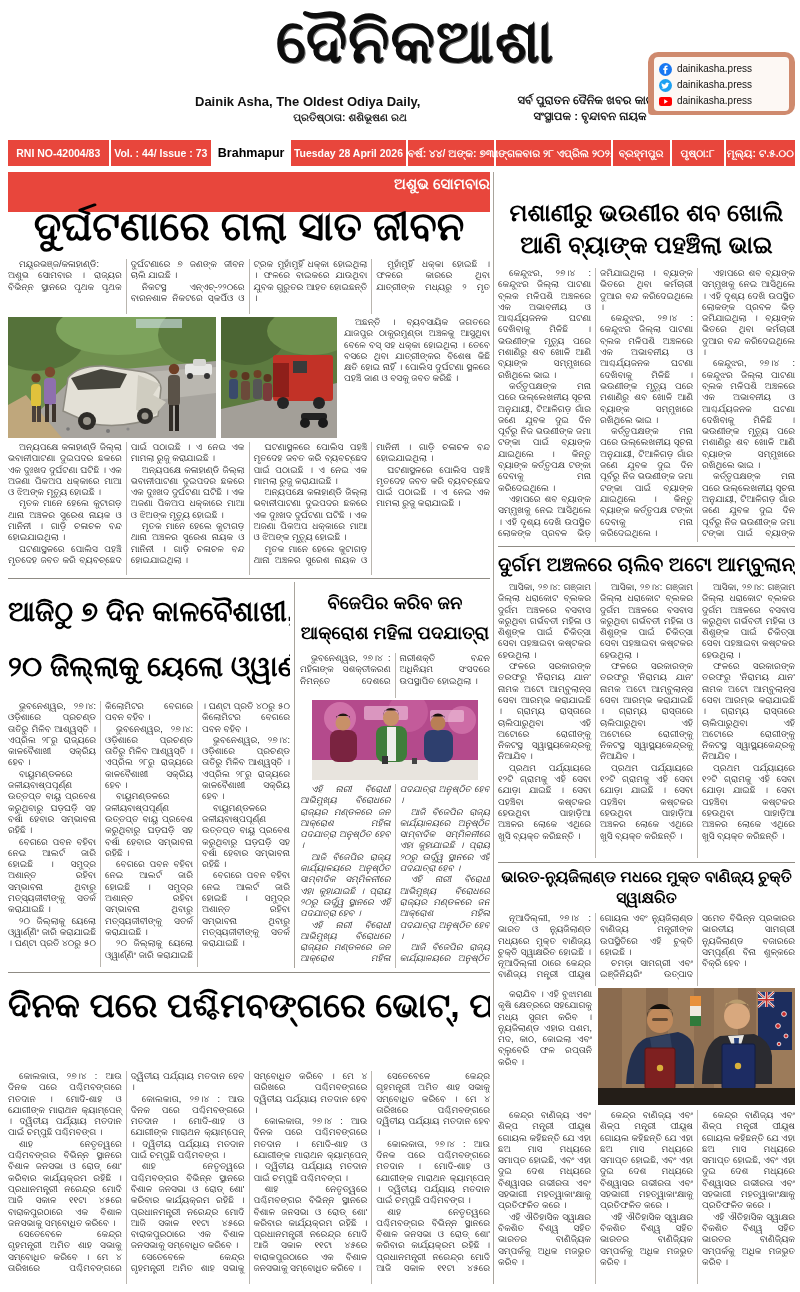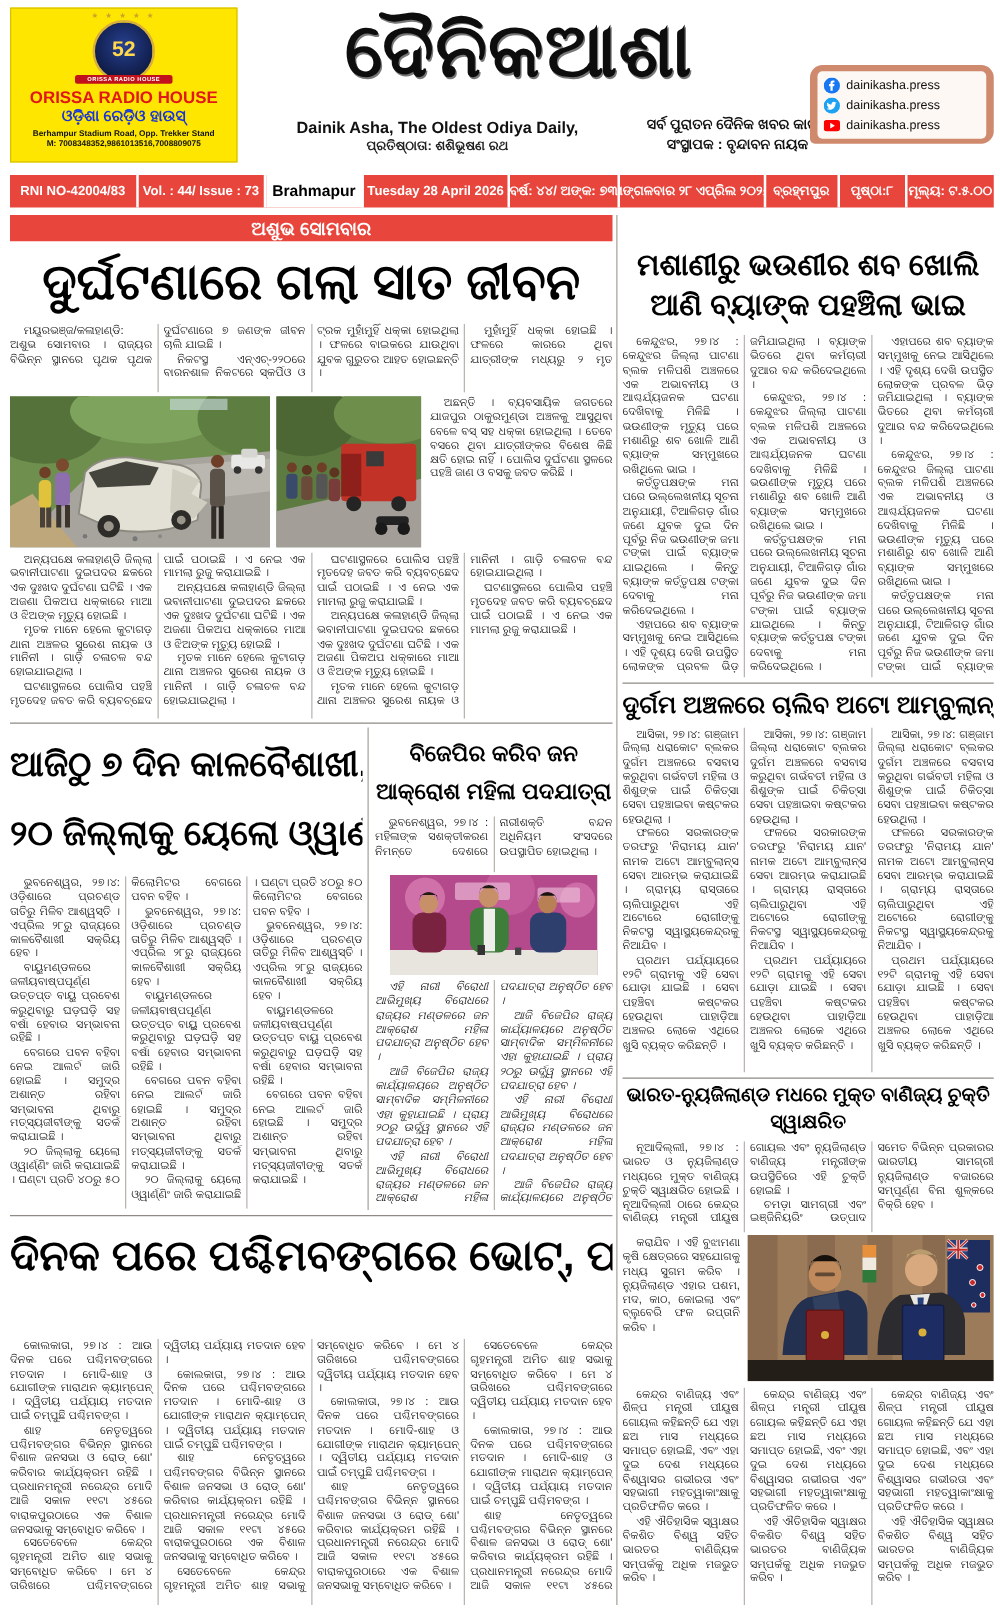--- a/index.html
+++ b/index.html
@@ -12,21 +12,21 @@
   .ad-emblem{width:46px;height:46px;margin:0 auto;border-radius:50%;
              background:radial-gradient(circle at 50% 40%, #27408f 0%, #101d4a 70%, #060b22 100%);
              border:2px solid #d9b13a;color:#ffd84d;font-size:17px;font-weight:bold;line-height:44px;position:relative;}
   .ad-band{background:#c1121c;color:#fff;font-size:4.6px;font-weight:bold;line-height:7px;width:78px;margin:-6px auto 0;
            border-radius:2px;position:relative;letter-spacing:.4px;}
   .ad-en{color:#e01818;font-weight:bold;font-size:13.5px;line-height:16px;margin-top:3px;}
   .ad-od{color:#1a35d6;font-weight:bold;font-size:12.5px;line-height:15px;}
   .ad-addr{color:#111;font-size:6.6px;font-weight:bold;line-height:8px;margin-top:3px;}
   .mast-title{font-size:60px;font-weight:800;text-align:center;color:#0d0d0d;letter-spacing:1px;line-height:84px;
               text-shadow:1px 1px 0 #777;white-space:nowrap;overflow:hidden;}
-  .mast-sub{font-size:13px;font-weight:bold;text-align:center;color:#111;}
+  .mast-sub{font-size:13px;font-weight:bold;color:#111;}
   .mast-founder{font-size:10.5px;font-weight:bold;text-align:center;color:#222;margin-top:2px;}
   .tagline{font-size:11.5px;font-weight:600;color:#111;text-align:center;line-height:16px;}
   .social-box{background:#cf8a6e;border-radius:10px 10px 10px 4px;padding:5px 6px 4px 6px;}
   .social-inner{background:#fdf8f4;border-radius:4px;padding:3px 5px;}
   .social-row{display:flex;align-items:center;gap:5px;height:16px;}
   .social-row span.txt{font-size:10px;color:#111;}
   .icn{width:13px;height:13px;display:inline-block;flex:none;}
   
   .infobar{display:flex;background:#e8463c;color:#fff;height:26px;align-items:stretch;font-weight:bold;}
   .seg{display:flex;align-items:center;justify-content:center;padding:0 7px;font-size:10.5px;
@@ -51,29 +51,20 @@
   .onecol{overflow:hidden;}
   .vline{background:#a9a49c;width:1px;} .hline{background:#8f8b84;height:1px;}
   .photo{overflow:hidden;background:#ccc;}
   .photo svg{display:block;}
 </style>
 </head>
 <body>
 
 <div id="page">
 
-  <div class="abs ad-box" style="left:8px;top:6px;width:182px;height:124px;">
-    <div class="ad-stars">★ ★ ★ ★ ★</div>
-    <div class="ad-emblem">52</div>
-    <div class="ad-band">ORISSA RADIO HOUSE</div>
-    <div class="ad-en">ORISSA RADIO HOUSE</div>
-    <div class="ad-od">ଓଡ଼ିଶା ରେଡ଼ିଓ ହାଉସ୍</div>
-    <div class="ad-addr">Berhampur Stadium Road, Opp. Trekker Stand</div>
-    <div class="ad-addr" style="margin-top:0;">M: 7008348352,9861013516,7008809075</div>
-  </div>
 
   <div class="abs mast-title" style="left:195px;top:4px;width:440px;height:88px;font-family:Liberation Mono, monospace;">ଦୈନିକଆଶା</div>
   <div class="abs" style="left:195px;top:94px;width:310px;">
     <div class="mast-sub">Dainik Asha, The Oldest Odiya Daily,</div>
     <div class="mast-founder">ପ୍ରତିଷ୍ଠାତା: ଶଶିଭୂଷଣ ରଥ</div>
   </div>
   <div class="abs tagline" style="left:500px;top:92px;width:180px;">
     <div>ସର୍ବ ପୁରାତନ ଦୈନିକ ଖବର କାଗଜ</div>
     <div>ସଂସ୍ଥାପକ : ବୃନ୍ଦାବନ ନାୟକ</div>
   </div>
@@ -115,21 +106,21 @@
     <div class="seg" style="flex:1.25">Vol. : 44/ Issue : 73</div>
     <div class="seg white" style="flex:.9">Brahmapur</div>
     <div class="seg" style="flex:1.45">Tuesday 28 April 2026</div>
     <div class="seg" style="flex:1.05">ବର୍ଷ: ୪୪/ ଅଙ୍କ: ୭୩</div>
     <div class="seg" style="flex:1.45">ମଙ୍ଗଳବାର ୨୮ ଏପ୍ରିଲ ୨୦୨୬</div>
     <div class="seg" style="flex:.62">ବ୍ରହ୍ମପୁର</div>
     <div class="seg" style="flex:.55">ପୃଷ୍ଠା:୮</div>
     <div class="seg" style="flex:.8;border-right:none">ମୂଲ୍ୟ: ଟ.୫.୦୦</div>
   </div>
 
-  <div class="abs kicker-bar" style="left:8px;top:172px;width:482px;height:21px;">ଅଶୁଭ ସୋମବାର</div>
+  <div class="abs kicker-bar" style="left:8px;top:172px;width:482px;height:40px;text-align:right;">ଅଶୁଭ ସୋମବାର</div>
   <div class="abs hl hl-a" style="left:8px;top:198px;width:482px;height:58px;">ଦୁର୍ଘଟଣାରେ ଗଲା ସାତ ଜୀବନ</div>
   <div class="abs body-cols c4" style="left:8px;top:259px;width:482px;height:55px;">
       <p class="para">ମୟୂରଭଞ୍ଜ/କଳାହାଣ୍ଡି: ଅଶୁଭ ସୋମବାର । ରାଜ୍ୟର ବିଭିନ୍ନ ସ୍ଥାନରେ ପୃଥକ ପୃଥକ ଦୁର୍ଘଟଣାରେ ୭ ଜଣଙ୍କ ଜୀବନ ଚାଲି ଯାଇଛି ।</p>
       <p class="para">ନିକଟସ୍ଥ ଏନ୍‌ଏଚ୍-୨୨୦ରେ ବାରନଶାଳ ନିକଟରେ ସ୍କର୍ପିଓ ଓ ଟ୍ରକ ମୁହାଁମୁହିଁ ଧକ୍କା ହୋଇଥିଲା । ଫଳରେ ବାଇକରେ ଯାଉଥିବା ଯୁବକ ଗୁରୁତର ଆହତ ହୋଇଛନ୍ତି ।</p>
       <p class="para">ମୁହାଁମୁହିଁ ଧକ୍କା ହୋଇଛି । ଫଳରେ କାରରେ ଥିବା ଯାତ୍ରୀଙ୍କ ମଧ୍ୟରୁ ୨ ମୃତ ହୋଇଥିବା ବେଳେ ବଧୂଙ୍କ ଅବସ୍ଥା ଗୁରୁତର ରହିଛି ।</p>
     </div>
 
   <div class="abs photo" style="left:8px;top:317px;width:208px;height:121px;">
     <svg width="208" height="121" viewBox="0 0 208 121">
       <rect width="208" height="121" fill="#6f8f4e"></rect>

